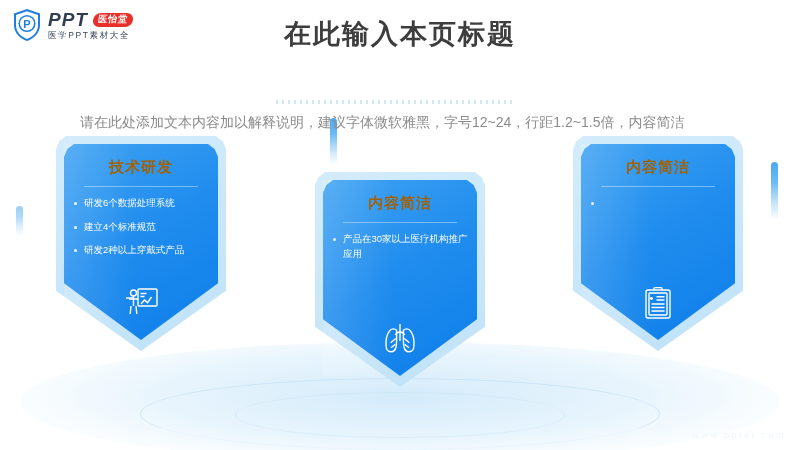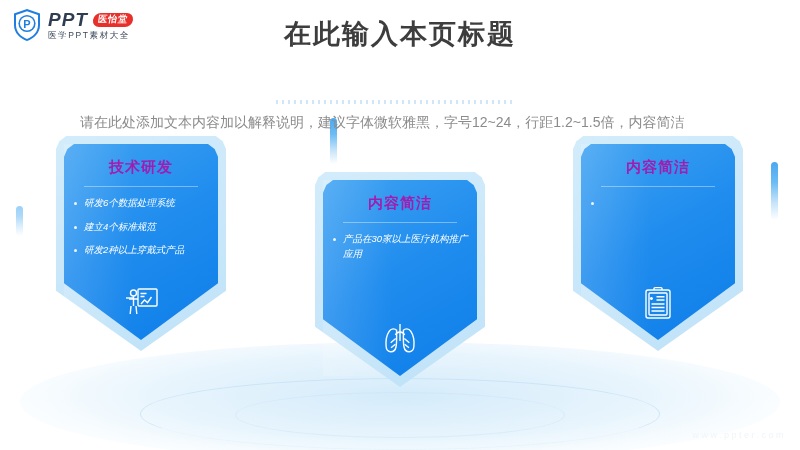--- a/index.html
+++ b/index.html
@@ -174,21 +174,21 @@
     height: 196px;
     background: linear-gradient(to right, rgba(255,255,255,0.14), rgba(255,255,255,0));
     pointer-events: none;
   }
 
   .card-title {
     position: absolute;
     left: 0; right: 0;
     top: 22px;
     text-align: center;
-    color: #a21caf;
+    color: #a16207;
     font-size: 15px;
     font-weight: bold;
     letter-spacing: 1px;
   }
   .card-divider {
     position: absolute;
     left: 28px; right: 28px;
     top: 50px;
     height: 1px;
     background: rgba(255,255,255,0.38);
@@ -199,21 +199,20 @@
     right: 12px;
     top: 60px;
   }
   .bullet {
     display: flex;
     gap: 7px;
     margin-bottom: 9px;
     color: #ffffff;
     font-size: 9.5px;
     line-height: 1.55;
-    font-style: italic;
   }
   .bullet .dot {
     flex: none;
     width: 3px; height: 3px;
     border-radius: 50%;
     background: #ffffff;
     margin-top: 6px;
     opacity: .9;
   }
   .card-icon {

